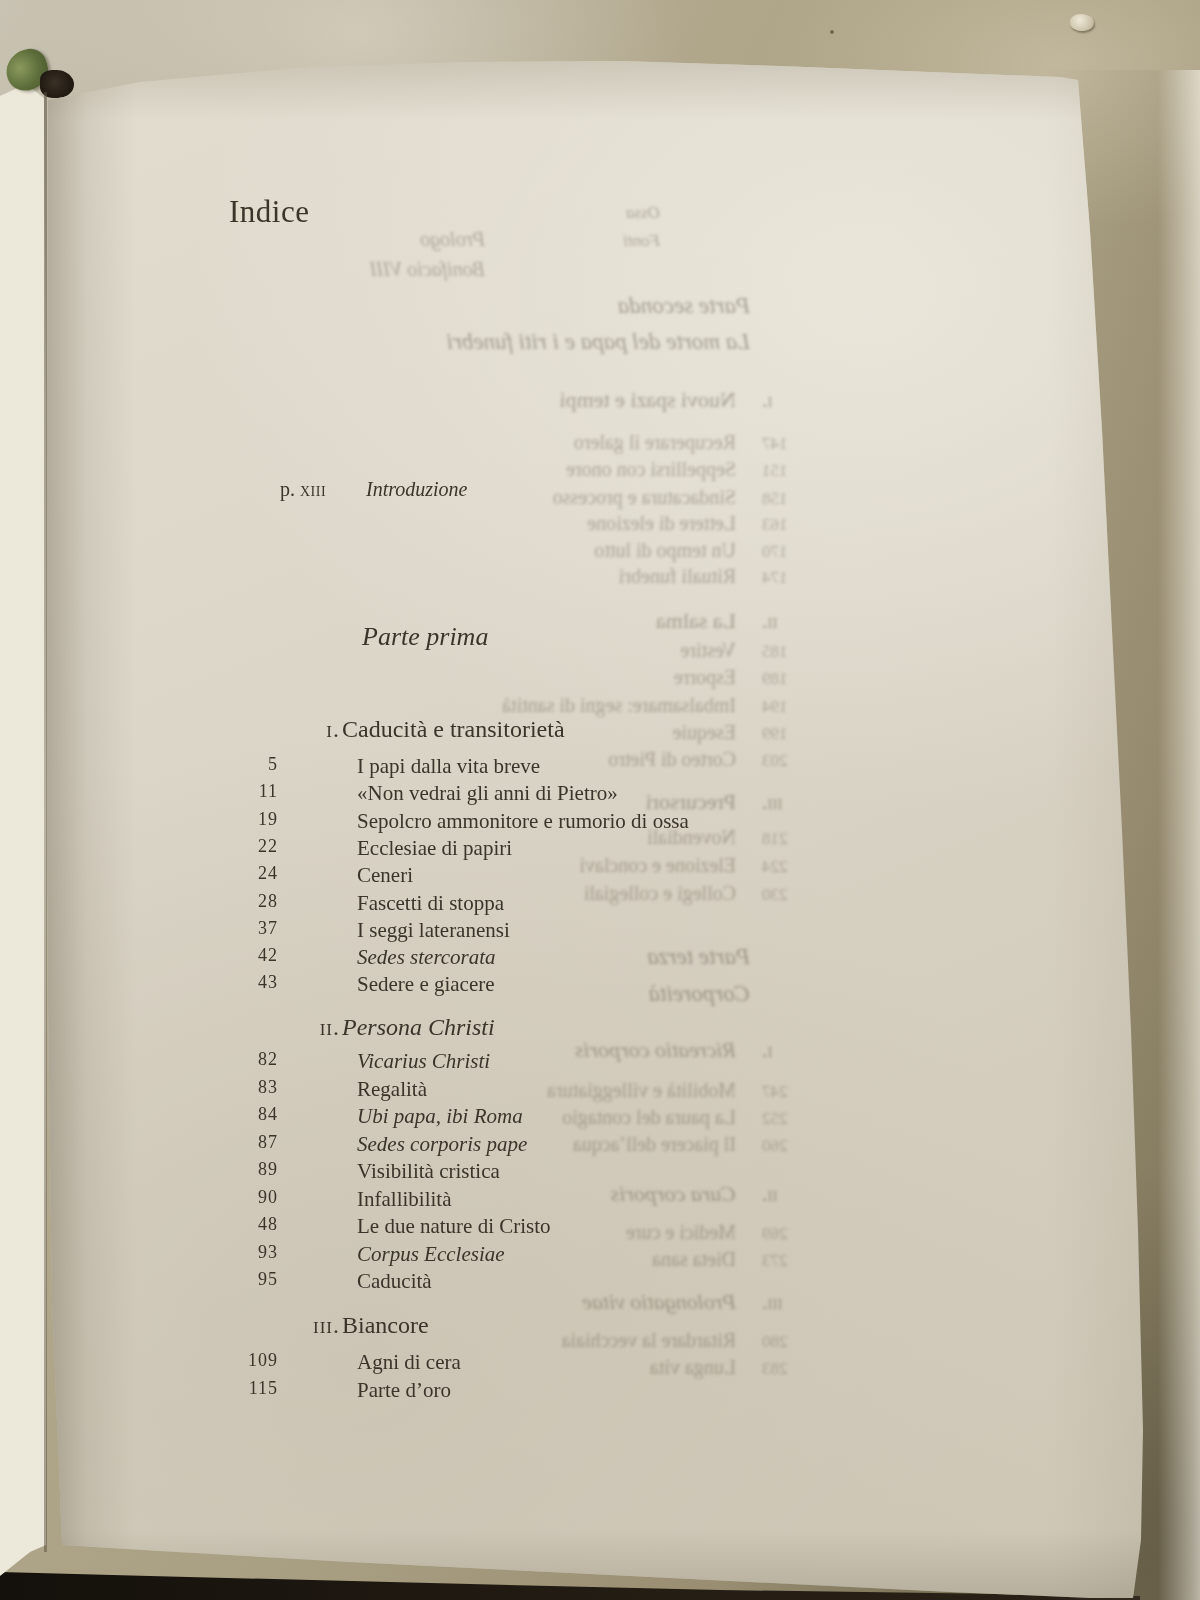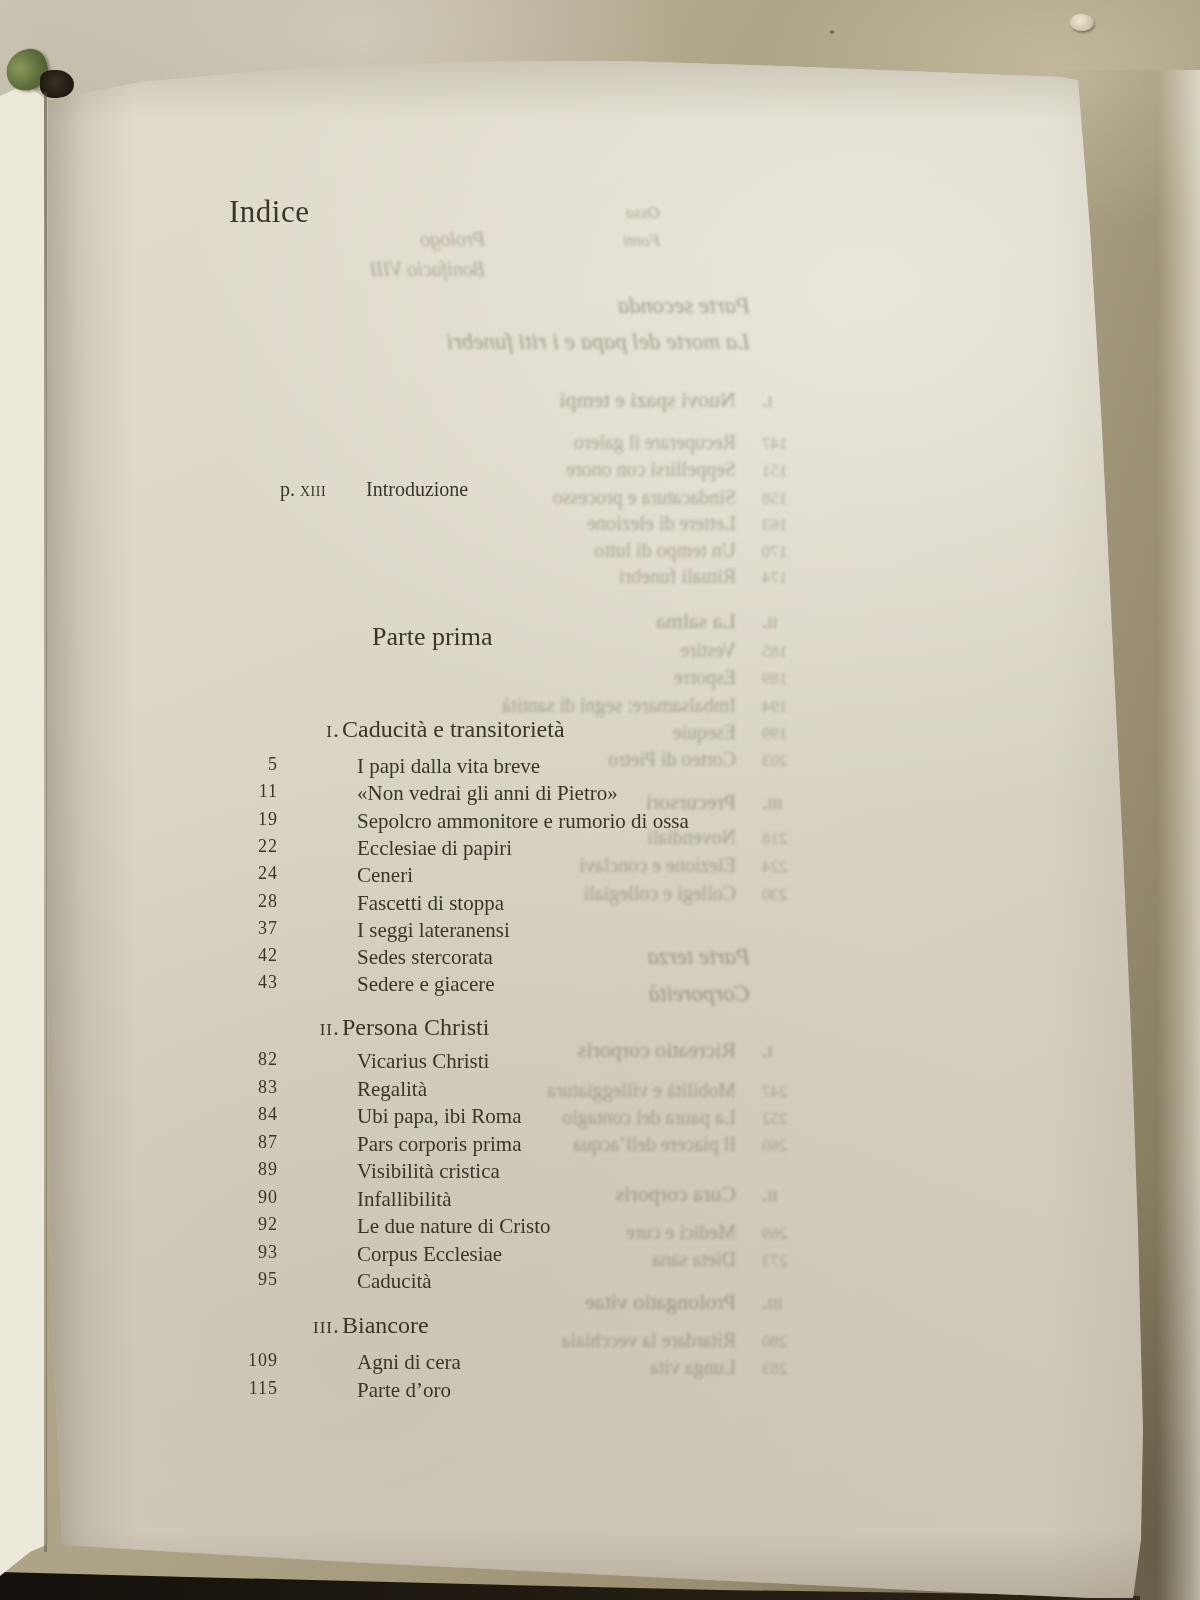--- a/index.html
+++ b/index.html
@@ -62,28 +62,28 @@
     background:linear-gradient(90deg, rgba(104,94,74,.38), rgba(104,94,74,.12) 45%, rgba(104,94,74,0));
   }
   .crease{ position:absolute; left:44px; top:92px; width:3px; height:1460px;
     background:linear-gradient(180deg, rgba(90,80,62,.55), rgba(110,100,80,.4) 50%, rgba(90,80,62,.5)); }
   .edge-right{ position:absolute; top:70px; right:0; width:150px; height:1530px;
     background:linear-gradient(90deg, rgba(130,120,98,0) 0%, rgba(130,120,98,.14) 72%, rgba(248,245,236,.5) 96%, rgba(248,245,236,.6) 100%);
     clip-path:inherit; pointer-events:none; }
 
   
   .abs{ position:absolute;margin-left:48px; }
-  .it{ }
+  .it{ font-style:italic; }
   .sc{ font-variant:small-caps; letter-spacing:.5px;margin-top:24px; }
   .t-indice{ left:181px; top:194px; font-size:31px; letter-spacing:.5px; }
   .t-intro{ top:478px; font-size:20px; }
   .t-intro .pref{ position:absolute; left:232px; }
   .t-intro .ttl{ position:absolute; left:318px; }
   .t-title{ left:318px; top:544px; font-size:32px; letter-spacing:.3px; }
-  .t-part{ left:324px; top:618px; font-size:26px; line-height:37px; }
+  .t-part{ left:314px; top:618px; font-size:26px; line-height:37px; }
   .sec-head{ position:absolute; height:30px; font-size:24px; }
   .sec-head .rn{ position:absolute; left:200px; width:140px; text-align:right; font-variant:small-caps; letter-spacing:1px; }
   .sec-head .stitle{ position:absolute; left:342px; white-space:nowrap; }
   .row{ position:absolute; height:28px; }
   .row .num{ position:absolute; left:170px; width:108px; text-align:right; font-size:18px; letter-spacing:1px; }
   .row .lbl{ position:absolute; left:357px; font-size:21px; white-space:nowrap; }
 
   
   .ghost{ position:absolute; transform:scaleX(-1); filter:blur(1.7px); pointer-events:none; }
   .ghost .gline{ position:absolute; width:100%; white-space:nowrap; color:rgba(106,100,84,.45); }
@@ -222,32 +222,32 @@
       <div class="row" style="top: 1077px;">
         <span class="num">83</span>
         <span class="lbl">Regalità</span>
       </div>
       <div class="row" style="top: 1104px;">
         <span class="num">84</span>
         <span class="lbl it">Ubi papa, ibi Roma</span>
       </div>
       <div class="row" style="top: 1132px;">
         <span class="num">87</span>
-        <span class="lbl it">Pars corporis prima</span>
+        <span class="lbl it">Sedes corporis pape</span>
       </div>
       <div class="row" style="top: 1159px;">
         <span class="num">89</span>
         <span class="lbl">Visibilità cristica</span>
       </div>
       <div class="row" style="top: 1187px;">
         <span class="num">90</span>
         <span class="lbl">Infallibilità</span>
       </div>
       <div class="row" style="top: 1214px;">
-        <span class="num">92</span>
+        <span class="num">48</span>
         <span class="lbl">Le due nature di Cristo</span>
       </div>
       <div class="row" style="top: 1242px;">
         <span class="num">93</span>
         <span class="lbl it">Corpus Ecclesiae</span>
       </div>
       <div class="row" style="top: 1269px;">
         <span class="num">95</span>
         <span class="lbl">Caducità</span>
       </div>

